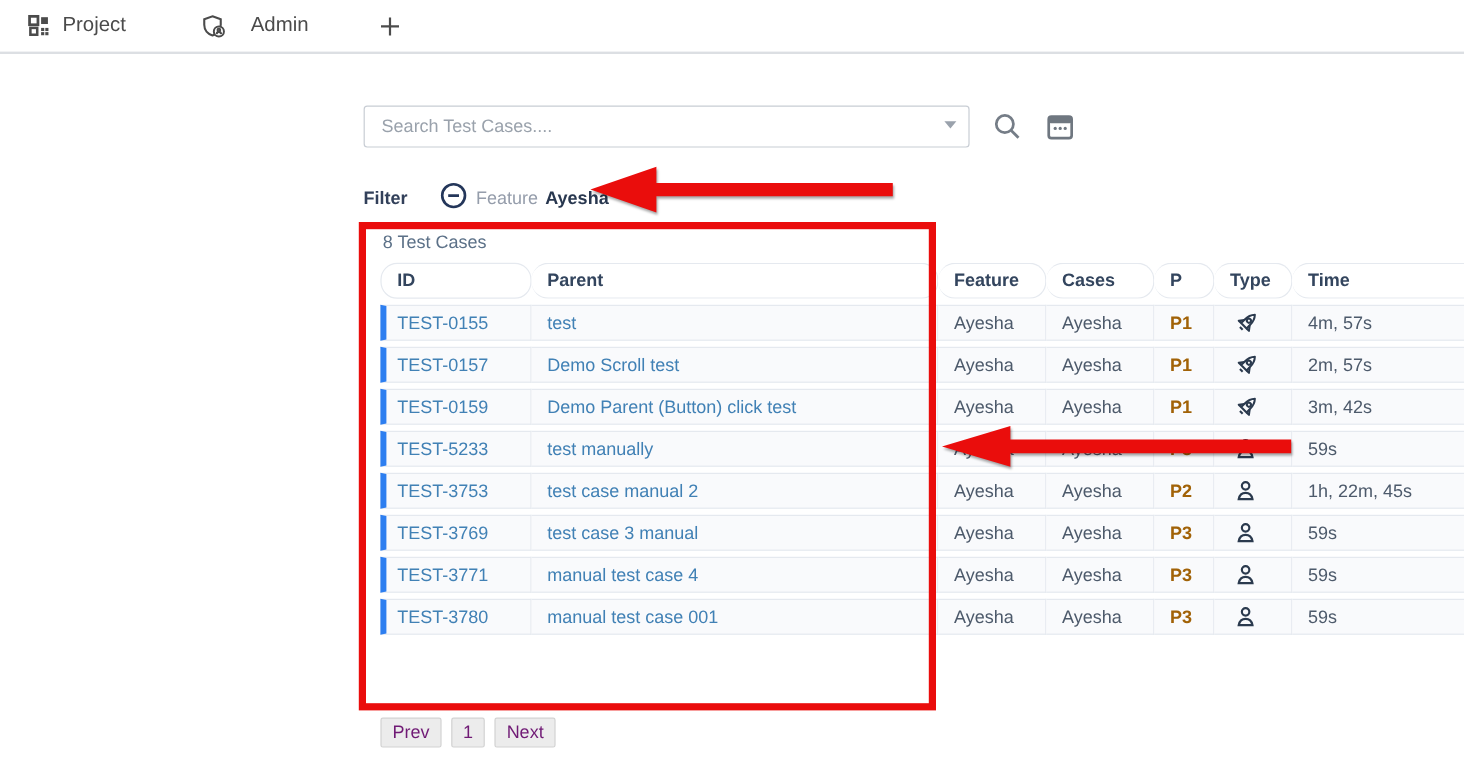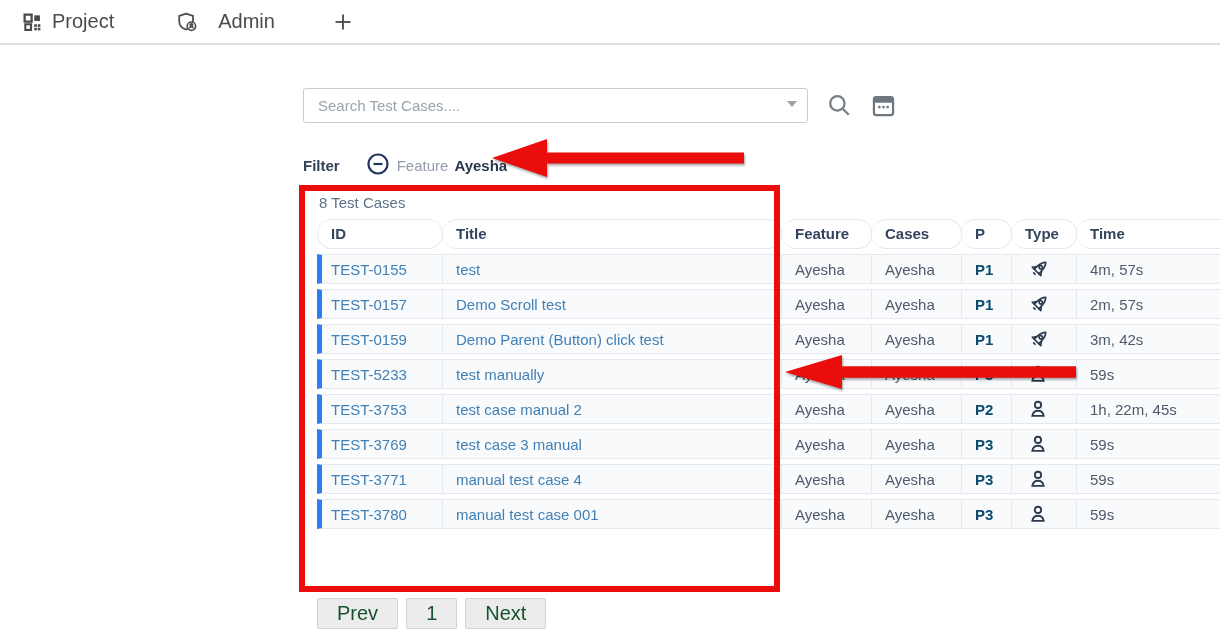--- a/index.html
+++ b/index.html
@@ -2,22 +2,22 @@
 <html><head>
 <meta charset="utf-8">
 <style>
   * { margin:0; padding:0; box-sizing:border-box; }
   html,body { width:1220px; height:633px; overflow:hidden; background:#fff;
     font-family:"Liberation Sans", sans-serif; }
 
   
   .navbar { position:absolute; left:0; top:0; width:1220px; height:45px;
     background:#fff; border-bottom:2px solid #dcdfe3; display:flex; align-items:center; }
-  .nav-item { display:flex; align-items:flex-end; gap:9px; color:#4b4b4b;
-    font-size:20px; cursor:pointer; }
+  .nav-item { display:flex; align-items:flex-start; gap:9px; color:#4b4b4b;
+    font-size:17px; cursor:pointer; }
   .nav-project { margin-left:22px; }
   .nav-admin { margin-left:62px;gap:20px; }
   .nav-plus { margin-left:58px; }
   .nav-item svg { display:block; }
 
   
   .search-wrap { position:absolute; left:303px; top:88px; width:505px; height:35px;border-radius:17px; }
   .search-input { width:100%; height:100%; border:1px solid #c8cdd4; border-radius:3px;
     padding:0 28px 0 14px; font-size:15px; color:#394455; outline:none;
     font-family:"Liberation Sans", sans-serif; }
@@ -47,27 +47,27 @@
     padding:5px 0 6px 13px; background:#fff;
     border-top:1px solid #e5e9ef; border-bottom:1px solid #e5e9ef; border-right:1px solid #e5e9ef;border-radius:14px; }
   th:first-child { border-left:1px solid #e5e9ef; }
   th:last-child { border-right:none; }
   td { background:#f9fafc; font-size:15px; color:#4d5a6b; height:30px;
     padding:0 0 0 13px; border-top:1px solid #e5e9ef; border-bottom:1px solid #e5e9ef;
     border-right:1px solid #e5e9ef; }
   td:last-child { border-right:none; }
   td.cell-id { border-left:5px solid #2d7ef0; padding-left:9px; }
   .link { color:#4181b5; cursor:pointer; }
-  td.cell-p { font-weight:bold; color:#0c4a6e; }
+  td.cell-p { font-weight:bold; color:#a16207; }
   td.cell-type svg { display:block; margin-left:2px; }
 
   
   .pagination { position:absolute; left:317px; top:598px; display:flex; gap:8px; }
   .page-btn { background:#ececec; border:1px solid #d2d2d2; border-radius:2px;
-    color:#14532d; font-size:20px; padding:3px 19px; cursor:pointer;
+    color:#701a75; font-size:15px; padding:3px 9px; cursor:pointer;
     font-family:"Liberation Sans", sans-serif; }
 
   
   .annotations { position:absolute; left:0; top:0; width:1220px; height:633px;
     pointer-events:none; z-index:50; }
 </style>
 </head>
 <body>
 
 <div class="navbar">
@@ -152,21 +152,21 @@
         <col class="c-title">
         <col class="c-feature">
         <col class="c-folder">
       <col class="c-p">
         <col class="c-type">
         <col class="c-time">
     </colgroup>
     <thead>
       <tr>
         <th>ID</th>
-        <th>Title</th>
+        <th>Parent</th>
         <th>Feature</th>
         <th>Cases</th>
         <th>P</th>
         <th>Type</th>
         <th>Time</th>
       </tr>
     </thead>
     <tbody>
         <tr>
     <td class="cell-id"><span class="link">TEST-0155</span></td>

